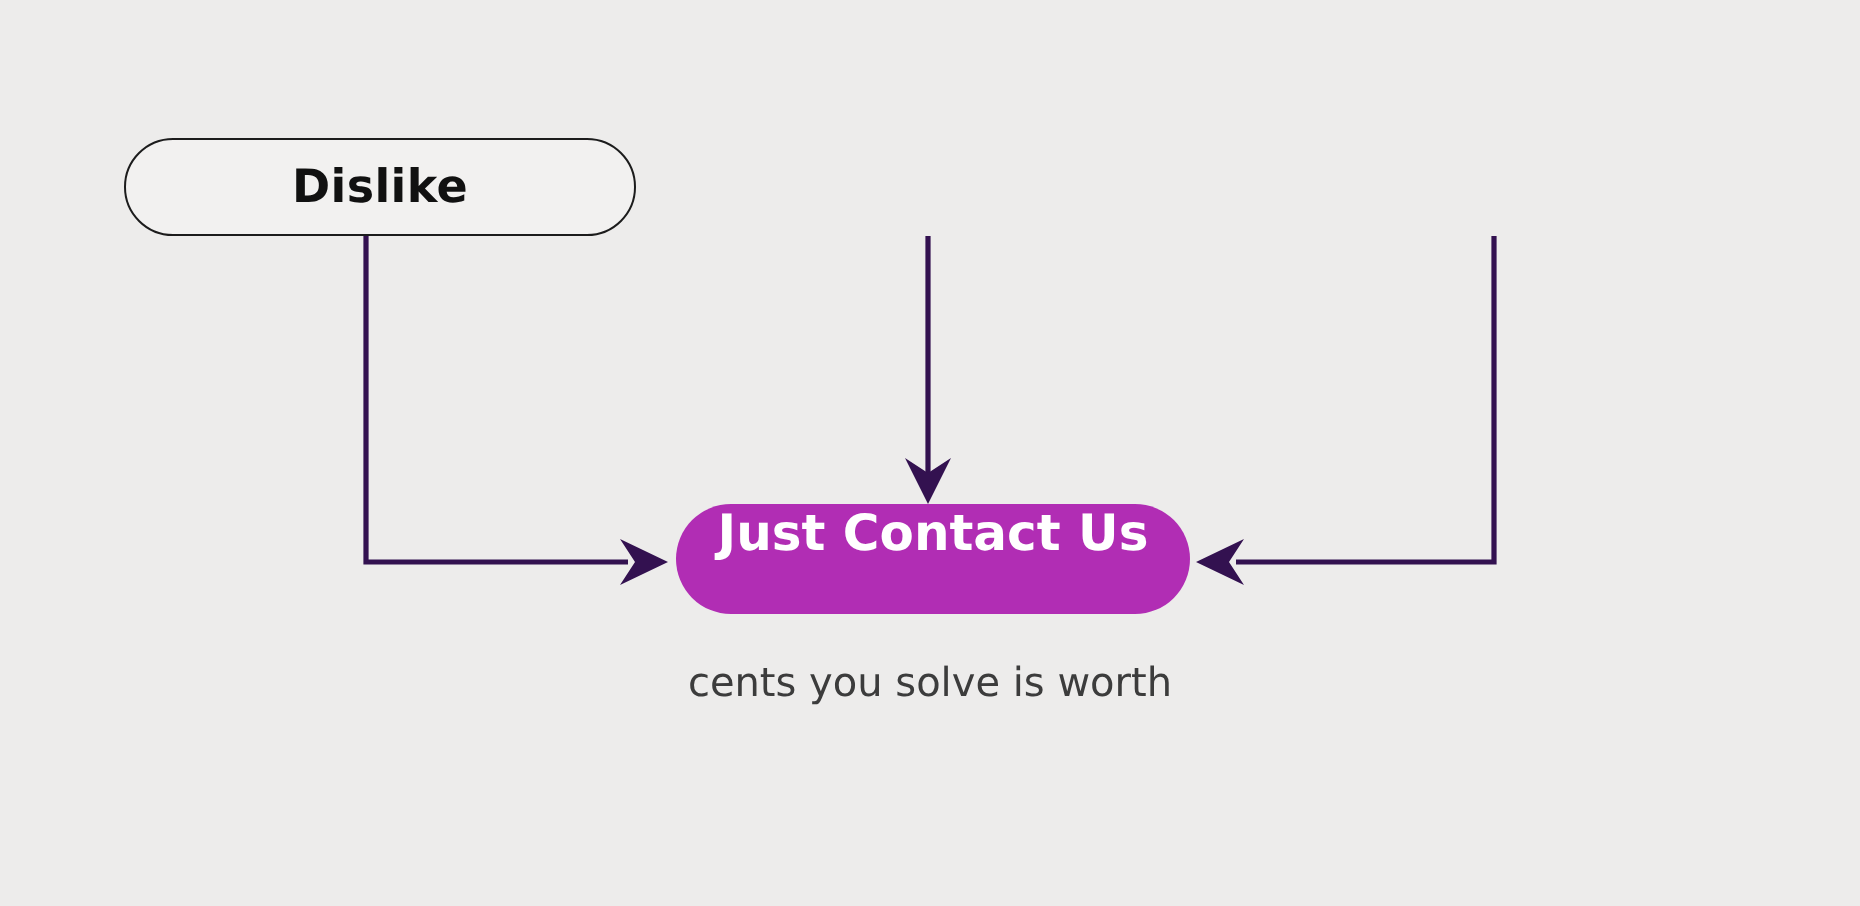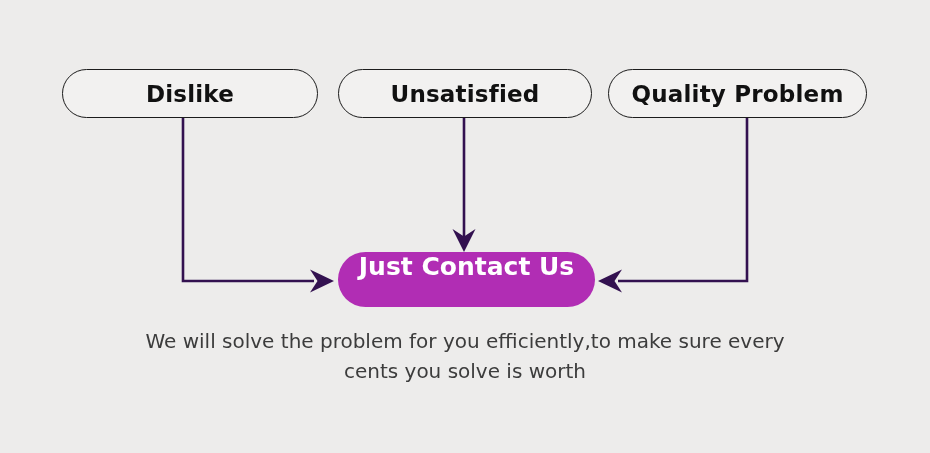--- a/index.html
+++ b/index.html
@@ -74,42 +74,35 @@
 </style>
 </head>
 <body>
 
 <div class="stage">
 
   <div class="pill pill-dislike">
     <span>Dislike</span>
   </div>
 
-  <div class="pill pill-unsatisfied">
-    <span>Unsatisfied</span>
-  </div>
 
-  <div class="pill pill-quality">
-    <span>Quality Problem</span>
-  </div>
 
   <svg class="connectors" viewBox="0 0 930 453" xmlns="http://www.w3.org/2000/svg" aria-hidden="true">
 
     <path d="M183 118 L183 281 L314 281"></path>
     <polygon points="310,269.5 317.5,281 310,292.5 334,281"></polygon>
 
     <path d="M464 118 L464 238"></path>
     <polygon points="452.5,229 464,236.5 475.5,229 464,252"></polygon>
 
     <path d="M747 118 L747 281 L618 281"></path>
     <polygon points="622,269.5 614.5,281 622,292.5 598,281"></polygon>
   </svg>
 
   <button class="cta">
     <span>Just Contact Us</span>
   </button>
 
   <div class="caption">
-    <div>We will solve the problem for you efficiently,to make sure every</div>
     <div>cents you solve is worth</div>
   </div>
 
 </div>
 
 </body></html>

